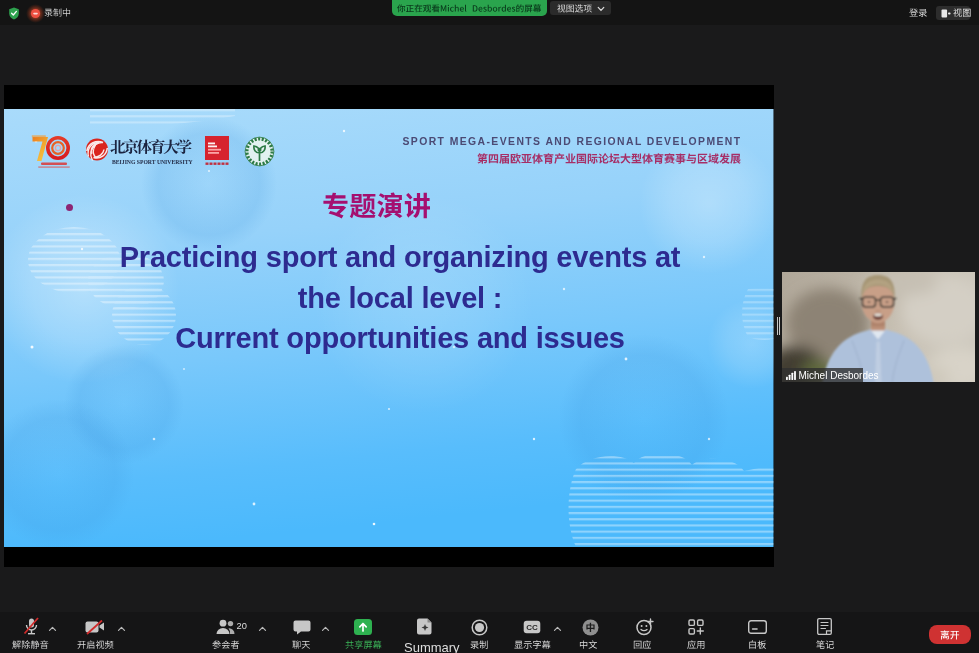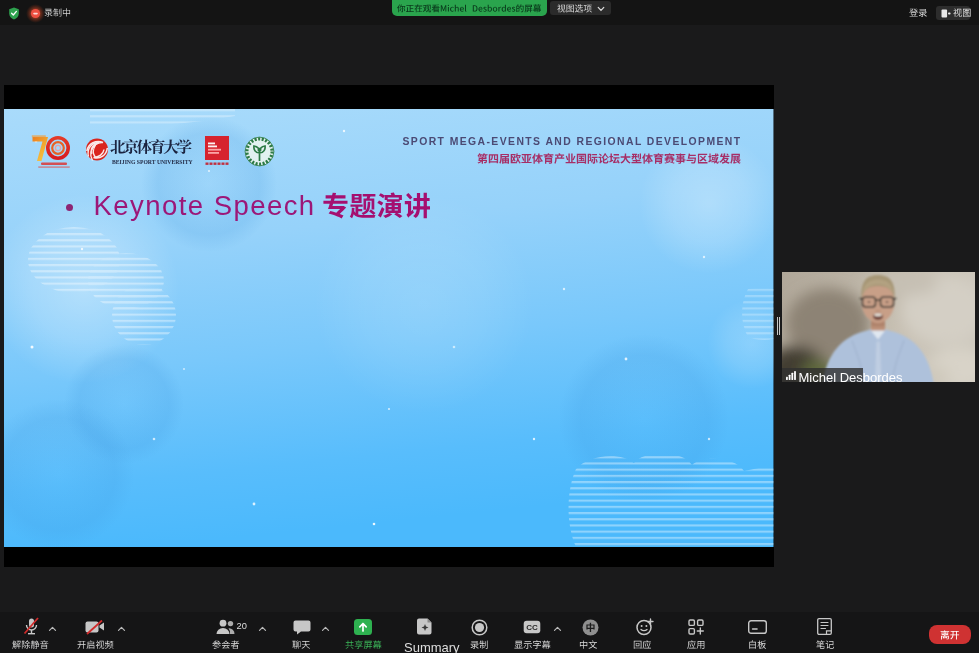--- a/index.html
+++ b/index.html
@@ -164,24 +164,26 @@
 <circle cx="15.5" cy="15.5" r="12.6" fill="none" stroke="#2c7a45" stroke-width="3.2" stroke-dasharray="2.1 1.5"></circle>
 <circle cx="15.5" cy="15.5" r="14.4" fill="none" stroke="#2c7a45" stroke-width="0.8"></circle>
 <path d="M15.5 25 L15.5 14 M15.5 17 C11 17 9.5 13 10 10 C13 10.5 15.5 12 15.5 16 M15.5 17 C20 17 21.5 13 21 10 C18 10.5 15.5 12 15.5 16" stroke="#2c7a45" stroke-width="1.7" fill="none"></path>
 <path d="M15.5 11.5 l2.4 2.4 l-2.4 2.4 l-2.4 -2.4 Z" fill="#2c7a45"></path>
 </svg>
 <div class="abs" style="left:400px;top:135.6px;width:341.5px;text-align:right;font-size:10.4px;font-weight:bold;color:#4b4a74;letter-spacing:1.42px;white-space:nowrap">SPORT MEGA-EVENTS AND REGIONAL DEVELOPMENT</div>
 <div style="position:absolute;left:477.0px;top:152.6px;line-height:0"><svg width="264" height="13" viewBox="0 0 264 13" style="overflow:visible">
         <path transform="translate(0,9.7)" d="M6.6 -9.4C6.3 -8.5 5.8 -7.5 5.1 -6.9C5.4 -6.7 5.9 -6.5 6.2 -6.3H3.5L4.6 -6.7C4.5 -6.9 4.4 -7.2 4.2 -7.5H5.6V-8.5H3.1C3.2 -8.7 3.3 -8.9 3.4 -9.1L2.2 -9.4C1.8 -8.4 1.1 -7.4 0.4 -6.8C0.6 -6.7 1.1 -6.4 1.4 -6.3V-5.2H4.7V-4.6H1.8C1.7 -3.6 1.5 -2.5 1.4 -1.7H3.7C2.9 -1.0 1.7 -0.4 0.5 -0.1C0.8 0.2 1.2 0.6 1.4 0.9C2.6 0.5 3.8 -0.3 4.7 -1.2V1.0H6.0V-1.7H8.7C8.6 -1.1 8.5 -0.8 8.4 -0.7C8.3 -0.6 8.2 -0.6 8.0 -0.6C7.8 -0.6 7.4 -0.6 6.9 -0.7C7.1 -0.4 7.3 0.2 7.3 0.5C7.8 0.5 8.4 0.5 8.7 0.5C9.0 0.5 9.3 0.4 9.5 0.1C9.8 -0.2 9.9 -0.9 10.0 -2.4C10.1 -2.5 10.1 -2.8 10.1 -2.8H6.0V-3.5H9.5V-6.3H8.4L9.6 -6.7C9.5 -7.0 9.3 -7.3 9.1 -7.5H10.6V-8.5H7.7C7.7 -8.7 7.8 -8.9 7.9 -9.1ZM2.9 -3.5H4.7V-2.8H2.8ZM6.0 -5.2H8.2V-4.6H6.0ZM1.6 -6.3C1.9 -6.6 2.2 -7.1 2.6 -7.5H2.9C3.1 -7.1 3.4 -6.6 3.5 -6.3ZM6.3 -6.3C6.6 -6.6 6.9 -7.1 7.2 -7.5H7.6C7.9 -7.1 8.3 -6.6 8.4 -6.3Z M11.8 -8.4V0.6H13.2V-0.1H19.7V0.5H21.1V-8.4ZM13.2 -1.4V-2.9C13.5 -2.6 13.8 -2.2 13.9 -1.9C15.6 -2.8 15.9 -4.5 15.9 -7.1H17.0V-4.2C17.0 -3.1 17.2 -2.6 18.3 -2.6C18.5 -2.6 19.0 -2.6 19.2 -2.6C19.4 -2.6 19.6 -2.6 19.7 -2.6V-1.4ZM13.2 -3.0V-7.1H14.6C14.6 -4.9 14.5 -3.7 13.2 -3.0ZM18.2 -7.1H19.7V-3.7C19.6 -3.7 19.3 -3.7 19.2 -3.7C19.0 -3.7 18.6 -3.7 18.5 -3.7C18.2 -3.7 18.2 -3.8 18.2 -4.2Z M25.1 -4.4V1.0H26.4V0.6H30.7V1.0H32.0V-4.4H29.2V-5.5H31.9V-8.8H23.4V-5.6C23.4 -3.8 23.3 -1.4 22.2 0.3C22.6 0.4 23.2 0.8 23.4 1.0C24.6 -0.8 24.8 -3.6 24.8 -5.5H27.9V-4.4ZM24.8 -7.6H30.6V-6.7H24.8ZM27.9 -1.4V-0.5H26.4V-1.4ZM29.2 -1.4H30.7V-0.5H29.2ZM27.9 -2.5H26.4V-3.3H27.9ZM29.2 -2.5V-3.3H30.7V-2.5Z M36.1 -3.9C35.8 -3.2 35.4 -2.5 35.0 -2.0V-5.7C35.4 -5.1 35.8 -4.5 36.1 -3.9ZM38.6 -8.6H33.7V0.6H38.5V0.4C38.7 0.6 39.0 0.9 39.1 1.1C40.0 0.2 40.6 -0.8 40.9 -1.9C41.3 -0.7 42.0 0.1 42.9 1.0C43.0 0.6 43.4 0.2 43.7 -0.0C42.4 -1.1 41.8 -2.3 41.4 -4.4C41.4 -4.7 41.4 -4.9 41.4 -5.2V-6.1H40.2V-5.2C40.2 -3.9 40.0 -1.8 38.5 -0.2V-0.6H35.0V-1.4C35.2 -1.2 35.5 -1.0 35.6 -0.8C36.1 -1.3 36.5 -2.0 36.8 -2.7C37.1 -2.1 37.3 -1.6 37.5 -1.1L38.6 -1.7C38.4 -2.4 38.0 -3.2 37.5 -4.0C37.8 -4.9 38.2 -5.9 38.4 -6.9L37.3 -7.1C37.1 -6.5 36.9 -5.8 36.7 -5.2C36.3 -5.8 36.0 -6.3 35.6 -6.8L35.0 -6.5V-7.4H38.6ZM39.6 -9.4C39.3 -7.7 38.9 -6.1 38.1 -5.2C38.4 -5.0 39.0 -4.7 39.2 -4.5C39.6 -5.0 39.9 -5.8 40.2 -6.6H42.3C42.2 -5.9 42.0 -5.2 41.8 -4.7L42.8 -4.4C43.2 -5.2 43.5 -6.5 43.8 -7.6L42.9 -7.8L42.7 -7.8H40.5C40.6 -8.2 40.7 -8.7 40.8 -9.2Z M44.7 -5.9C45.2 -4.6 45.8 -2.9 46.1 -1.9L47.3 -2.5C47.1 -3.4 46.4 -5.1 45.9 -6.3ZM44.7 -8.7V-7.4H47.4V-0.8H44.4V0.4H54.6V-0.8H51.5V-2.4L52.7 -2.0C53.2 -3.0 53.7 -4.5 54.2 -5.9L52.8 -6.3C52.6 -5.1 52.0 -3.5 51.5 -2.5V-7.4H54.3V-8.7ZM48.8 -0.8V-7.4H50.1V-0.8Z M57.4 -9.3C56.9 -7.7 56.1 -6.2 55.1 -5.2C55.4 -4.8 55.7 -4.1 55.9 -3.8C56.1 -4.0 56.3 -4.3 56.5 -4.7V1.0H57.8V-6.8C58.1 -7.5 58.4 -8.2 58.7 -8.9ZM58.4 -7.4V-6.1H60.6C60.0 -4.4 59.0 -2.6 57.8 -1.6C58.1 -1.4 58.6 -0.9 58.8 -0.6C59.1 -1.0 59.5 -1.4 59.8 -1.9V-0.9H61.2V0.9H62.5V-0.9H64.0V-1.8C64.3 -1.4 64.6 -1.0 64.9 -0.7C65.1 -1.0 65.6 -1.5 65.9 -1.7C64.8 -2.7 63.8 -4.4 63.2 -6.1H65.6V-7.4H62.5V-9.3H61.2V-7.4ZM61.2 -2.0H59.9C60.4 -2.9 60.9 -3.8 61.2 -4.8ZM62.5 -2.0V-4.9C62.9 -3.9 63.3 -2.9 63.9 -2.0Z M73.7 -3.7V-3.1H69.3V-3.7ZM68.0 -4.7V1.0H69.3V-0.8H73.7V-0.3C73.7 -0.1 73.7 -0.0 73.4 -0.0C73.2 -0.0 72.3 -0.0 71.6 -0.1C71.8 0.2 72.0 0.7 72.0 1.0C73.1 1.0 73.9 1.0 74.4 0.8C74.9 0.7 75.1 0.4 75.1 -0.3V-4.7ZM69.3 -2.2H73.7V-1.7H69.3ZM70.6 -9.1 70.9 -8.4H66.6V-7.2H68.9C68.6 -7.0 68.2 -6.7 68.1 -6.6C67.8 -6.4 67.5 -6.3 67.3 -6.3C67.4 -5.9 67.7 -5.2 67.7 -4.9C68.2 -5.1 68.9 -5.1 74.2 -5.5C74.5 -5.2 74.7 -5.0 74.9 -4.8L76.0 -5.6C75.5 -6.0 74.7 -6.7 74.0 -7.2H76.4V-8.4H72.5C72.3 -8.8 72.1 -9.2 71.9 -9.5ZM72.5 -7.0 73.1 -6.5 69.7 -6.3C70.1 -6.6 70.5 -6.9 70.9 -7.2H72.9Z M81.4 -9.1C81.6 -8.8 81.8 -8.5 81.9 -8.2H78.1V-7.0H80.7L79.7 -6.5C80.0 -6.1 80.3 -5.6 80.5 -5.2H78.2V-3.7C78.2 -2.5 78.1 -1.0 77.3 0.2C77.6 0.3 78.2 0.9 78.4 1.1C79.4 -0.2 79.6 -2.3 79.6 -3.6V-3.9H87.3V-5.2H85.0L85.9 -6.5L84.4 -6.9C84.2 -6.4 83.9 -5.7 83.6 -5.2H81.0L81.8 -5.5C81.6 -5.9 81.3 -6.5 80.9 -7.0H87.1V-8.2H83.5C83.3 -8.6 83.1 -9.0 82.8 -9.4Z M88.7 -6.7C89.2 -5.3 89.8 -3.5 90.0 -2.5L91.3 -2.9C91.1 -4.0 90.4 -5.7 89.9 -7.0ZM97.2 -7.0C96.8 -5.7 96.1 -4.1 95.6 -3.1V-9.2H94.2V-0.8H92.8V-9.2H91.4V-0.8H88.6V0.5H98.5V-0.8H95.6V-2.9L96.6 -2.4C97.2 -3.5 97.9 -5.0 98.4 -6.4Z M101.6 -2.5V-1.4H107.3V-2.5H106.6L107.1 -2.8C107.0 -3.1 106.6 -3.5 106.3 -3.8H106.9V-4.9H105.0V-6.0H107.2V-7.1H101.7V-6.0H103.8V-4.9H102.0V-3.8H103.8V-2.5ZM105.4 -3.5C105.7 -3.2 106.0 -2.8 106.2 -2.5H105.0V-3.8H106.1ZM99.8 -8.9V1.0H101.2V0.4H107.7V1.0H109.1V-8.9ZM101.2 -0.8V-7.7H107.7V-0.8Z M115.1 -8.7V-7.4H120.0V-8.7ZM118.5 -3.5C119.0 -2.3 119.4 -0.9 119.5 0.0L120.7 -0.4C120.6 -1.3 120.1 -2.7 119.6 -3.8ZM115.1 -3.8C114.8 -2.7 114.4 -1.5 113.8 -0.7C114.1 -0.5 114.6 -0.2 114.9 -0.0C115.4 -0.9 116.0 -2.2 116.3 -3.5ZM110.7 -8.9V1.0H112.0V-7.7H113.0C112.8 -7.0 112.6 -6.1 112.3 -5.4C113.0 -4.7 113.1 -3.9 113.1 -3.4C113.1 -3.1 113.1 -2.8 112.9 -2.8C112.9 -2.7 112.8 -2.7 112.6 -2.7C112.5 -2.7 112.3 -2.7 112.1 -2.7C112.3 -2.4 112.4 -1.9 112.4 -1.6C112.7 -1.5 113.0 -1.5 113.2 -1.6C113.5 -1.6 113.7 -1.7 113.9 -1.8C114.3 -2.1 114.4 -2.6 114.4 -3.3C114.4 -3.9 114.3 -4.7 113.6 -5.6C113.9 -6.4 114.3 -7.5 114.6 -8.5L113.6 -9.0L113.4 -8.9ZM114.6 -6.0V-4.8H116.8V-0.5C116.8 -0.4 116.7 -0.4 116.6 -0.4C116.4 -0.4 116.0 -0.4 115.5 -0.4C115.7 0.0 115.9 0.6 115.9 1.0C116.7 1.0 117.2 0.9 117.6 0.7C118.0 0.5 118.1 0.1 118.1 -0.5V-4.8H120.6V-6.0Z M121.9 -8.4C122.6 -7.8 123.5 -7.0 124.0 -6.5L124.8 -7.5C124.4 -8.0 123.4 -8.7 122.7 -9.2ZM129.8 -4.8C129.1 -4.3 128.1 -3.8 127.2 -3.3V-5.2H126.3C127.1 -5.9 127.7 -6.7 128.2 -7.6C129.0 -6.3 130.0 -5.2 131.0 -4.4C131.2 -4.7 131.6 -5.2 131.9 -5.5C130.8 -6.2 129.6 -7.5 128.9 -8.8L129.1 -9.1L127.7 -9.4C127.1 -8.0 126.0 -6.5 124.4 -5.3C124.7 -5.1 125.1 -4.6 125.3 -4.3C125.5 -4.5 125.7 -4.6 125.9 -4.8V-1.0C125.9 0.3 126.3 0.7 127.7 0.7C128.0 0.7 129.4 0.7 129.7 0.7C131.0 0.7 131.4 0.2 131.5 -1.6C131.2 -1.6 130.6 -1.8 130.3 -2.1C130.2 -0.7 130.2 -0.5 129.6 -0.5C129.3 -0.5 128.1 -0.5 127.9 -0.5C127.3 -0.5 127.2 -0.6 127.2 -1.1V-2.0C128.2 -2.4 129.6 -3.1 130.6 -3.7ZM121.4 -6.0V-4.7H122.9V-1.2C122.9 -0.6 122.6 -0.2 122.3 0.0C122.5 0.2 122.9 0.6 123.0 0.9C123.2 0.6 123.6 0.3 125.5 -1.3C125.3 -1.5 125.1 -2.0 125.0 -2.4L124.1 -1.7V-6.0Z M136.6 -8.6V-7.3H142.0V-8.6ZM136.4 0.6C136.8 0.5 137.4 0.4 141.0 -0.1C141.2 0.3 141.3 0.6 141.4 0.9L142.7 0.4C142.4 -0.5 141.6 -2.0 141.1 -3.2L139.9 -2.7L140.5 -1.3L137.9 -1.0C138.5 -1.9 139.1 -3.1 139.5 -4.2H142.5V-5.5H136.2V-4.2H137.9C137.5 -3.0 136.9 -1.8 136.6 -1.5C136.4 -1.1 136.2 -0.8 135.9 -0.7C136.1 -0.4 136.3 0.3 136.4 0.6ZM132.3 -1.6 132.6 -0.2C133.7 -0.7 135.0 -1.3 136.2 -1.9L136.0 -3.0L134.9 -2.6V-5.5H136.1V-6.8H134.9V-9.2H133.5V-6.8H132.4V-5.5H133.5V-2.0C133.1 -1.9 132.6 -1.7 132.3 -1.6Z M147.8 -9.3C147.7 -8.4 147.8 -7.4 147.6 -6.4H143.6V-5.0H147.4C147.0 -3.1 145.9 -1.3 143.4 -0.2C143.8 0.1 144.2 0.6 144.4 0.9C146.7 -0.2 147.9 -1.9 148.5 -3.7C149.4 -1.6 150.7 0.0 152.7 0.9C152.9 0.6 153.3 -0.0 153.6 -0.3C151.6 -1.1 150.2 -2.9 149.5 -5.0H153.4V-6.4H149.1C149.2 -7.4 149.2 -8.4 149.2 -9.3Z M160.7 -8.7V-5.0H161.9V-8.7ZM162.7 -9.2V-4.5C162.7 -4.4 162.7 -4.3 162.5 -4.3C162.4 -4.3 161.8 -4.3 161.3 -4.3C161.5 -4.0 161.7 -3.5 161.7 -3.2C162.5 -3.2 163.1 -3.2 163.5 -3.4C163.9 -3.6 164.0 -3.9 164.0 -4.5V-9.2ZM158.0 -7.8V-6.6H157.1V-7.8ZM155.6 -2.7V-1.5H158.8V-0.6H154.5V0.6H164.5V-0.6H160.2V-1.5H163.4V-2.7H160.2V-3.5H159.2V-5.5H160.3V-6.6H159.2V-7.8H160.0V-9.0H155.0V-7.8H155.9V-6.6H154.6V-5.5H155.7C155.6 -4.9 155.2 -4.4 154.4 -4.0C154.6 -3.8 155.1 -3.3 155.2 -3.1C156.3 -3.7 156.8 -4.6 157.0 -5.5H158.0V-3.4H158.8V-2.7Z M167.4 -9.3C166.9 -7.7 166.1 -6.2 165.1 -5.2C165.4 -4.8 165.7 -4.1 165.9 -3.8C166.1 -4.0 166.3 -4.3 166.5 -4.7V1.0H167.8V-6.8C168.1 -7.5 168.4 -8.2 168.7 -8.9ZM168.4 -7.4V-6.1H170.6C170.0 -4.4 169.0 -2.6 167.8 -1.6C168.1 -1.4 168.6 -0.9 168.8 -0.6C169.1 -1.0 169.5 -1.4 169.8 -1.9V-0.9H171.2V0.9H172.5V-0.9H174.0V-1.8C174.3 -1.4 174.6 -1.0 174.9 -0.7C175.1 -1.0 175.6 -1.5 175.9 -1.7C174.8 -2.7 173.8 -4.4 173.2 -6.1H175.6V-7.4H172.5V-9.3H171.2V-7.4ZM171.2 -2.0H169.9C170.4 -2.9 170.9 -3.8 171.2 -4.8ZM172.5 -2.0V-4.9C172.9 -3.9 173.3 -2.9 173.9 -2.0Z M183.7 -3.7V-3.1H179.3V-3.7ZM178.0 -4.7V1.0H179.3V-0.8H183.7V-0.3C183.7 -0.1 183.7 -0.0 183.4 -0.0C183.2 -0.0 182.3 -0.0 181.6 -0.1C181.8 0.2 182.0 0.7 182.0 1.0C183.1 1.0 183.9 1.0 184.4 0.8C184.9 0.7 185.1 0.4 185.1 -0.3V-4.7ZM179.3 -2.2H183.7V-1.7H179.3ZM180.6 -9.1 180.9 -8.4H176.6V-7.2H178.9C178.6 -7.0 178.2 -6.7 178.1 -6.6C177.8 -6.4 177.5 -6.3 177.3 -6.3C177.4 -5.9 177.7 -5.2 177.7 -4.9C178.2 -5.1 178.9 -5.1 184.2 -5.5C184.5 -5.2 184.7 -5.0 184.9 -4.8L186.0 -5.6C185.5 -6.0 184.7 -6.7 184.0 -7.2H186.4V-8.4H182.5C182.3 -8.8 182.1 -9.2 181.9 -9.5ZM182.5 -7.0 183.1 -6.5 179.7 -6.3C180.1 -6.6 180.5 -6.9 180.9 -7.2H182.9Z M192.0 -2.1C191.6 -0.9 190.9 -0.3 187.5 -0.0C187.7 0.2 187.9 0.7 188.0 0.9C191.7 0.5 192.8 -0.3 193.3 -2.1ZM192.7 -0.5C194.1 -0.1 196.0 0.5 196.9 1.0L197.6 0.1C197.0 -0.2 196.0 -0.5 195.0 -0.8H195.9V-2.5C196.3 -2.3 196.6 -2.2 196.9 -2.1C197.1 -2.4 197.5 -2.8 197.8 -3.1C197.0 -3.3 196.2 -3.6 195.6 -3.9H197.4V-4.9H194.7V-5.3H196.1V-6.0H194.7V-6.4H196.2V-6.8H197.3V-8.7H193.4C193.3 -8.9 193.2 -9.3 193.0 -9.5L191.7 -9.2C191.8 -9.0 191.9 -8.8 191.9 -8.7H187.7V-6.8H188.8V-6.4H190.3V-6.0H189.0V-5.3H190.3V-4.9H187.6V-3.9H189.7C189.0 -3.5 188.1 -3.1 187.3 -2.9C187.5 -2.7 187.9 -2.2 188.0 -1.9C188.5 -2.1 188.9 -2.3 189.3 -2.5V-0.7H190.5V-2.4H194.7V-0.9C194.2 -1.1 193.7 -1.2 193.3 -1.3ZM193.5 -7.5V-7.1H191.5V-7.5H190.3V-7.1H188.9V-7.7H196.1V-7.1H194.7V-7.5ZM191.5 -6.4H193.5V-6.0H191.5ZM191.5 -5.3H193.5V-4.9H191.5ZM191.2 -3.9H194.0C194.2 -3.7 194.4 -3.5 194.7 -3.3H190.6C190.8 -3.5 191.0 -3.7 191.2 -3.9Z M199.4 -1.6V-0.6H202.8V-0.3C202.8 -0.1 202.7 -0.0 202.5 0.0C202.3 0.0 201.7 0.0 201.1 -0.0C201.3 0.3 201.5 0.7 201.6 1.0C202.5 1.0 203.1 1.0 203.5 0.8C204.0 0.6 204.1 0.4 204.1 -0.3V-0.6H206.1V-0.2H207.4V-2.1H208.6V-3.1H207.4V-4.5H204.1V-4.9H207.3V-7.1H204.1V-7.6H208.4V-8.6H204.1V-9.3H202.8V-8.6H198.7V-7.6H202.8V-7.1H199.8V-4.9H202.8V-4.5H199.5V-3.6H202.8V-3.1H198.4V-2.1H202.8V-1.6ZM201.1 -6.3H202.8V-5.8H201.1ZM204.1 -6.3H205.9V-5.8H204.1ZM204.1 -3.6H206.1V-3.1H204.1ZM204.1 -2.1H206.1V-1.6H204.1Z M209.5 -2.9V-1.6H216.4V-2.9ZM211.7 -9.2C211.5 -7.5 211.1 -5.4 210.7 -4.0L211.9 -4.0H212.1H217.6C217.4 -1.9 217.1 -0.8 216.8 -0.5C216.6 -0.4 216.4 -0.4 216.2 -0.4C215.8 -0.4 214.9 -0.4 214.0 -0.5C214.3 -0.1 214.5 0.4 214.5 0.8C215.3 0.9 216.1 0.9 216.6 0.8C217.2 0.8 217.5 0.7 217.9 0.3C218.4 -0.2 218.7 -1.6 219.0 -4.7C219.0 -4.9 219.1 -5.2 219.1 -5.2H212.4L212.7 -6.7H218.8V-8.0H212.9L213.1 -9.0Z M230.2 -8.9H220.9V0.7H230.5V-0.6H222.2V-7.6H230.2ZM222.9 -6.1C223.6 -5.5 224.5 -4.8 225.3 -4.1C224.4 -3.3 223.4 -2.6 222.4 -2.1C222.7 -1.9 223.2 -1.3 223.4 -1.1C224.4 -1.7 225.4 -2.4 226.3 -3.3C227.2 -2.5 228.0 -1.7 228.5 -1.1L229.5 -2.1C228.9 -2.7 228.1 -3.4 227.2 -4.2C227.9 -5.0 228.6 -5.9 229.1 -6.7L227.9 -7.2C227.4 -6.5 226.9 -5.7 226.2 -5.0C225.4 -5.7 224.5 -6.3 223.8 -6.9Z M235.9 -4.9H236.7V-3.5H235.9ZM234.9 -5.9V-2.5H237.8V-5.9ZM231.3 -1.7 231.8 -0.3C232.7 -0.8 233.8 -1.4 234.8 -2.0L234.4 -3.2L233.6 -2.8V-5.5H234.4V-6.7H233.6V-9.2H232.4V-6.7H231.4V-5.5H232.4V-2.2C232.0 -2.0 231.6 -1.8 231.3 -1.7ZM240.2 -5.9C240.1 -5.2 239.9 -4.5 239.6 -3.9C239.5 -4.7 239.5 -5.7 239.4 -6.6H241.5V-7.8H241.1L241.5 -8.3C241.3 -8.6 240.7 -9.0 240.3 -9.3L239.6 -8.7C239.9 -8.4 240.3 -8.1 240.5 -7.8H239.4C239.4 -8.3 239.4 -8.8 239.4 -9.3H238.1L238.1 -7.8H234.6V-6.6H238.2C238.2 -4.9 238.4 -3.3 238.6 -2.0C238.5 -1.8 238.3 -1.6 238.2 -1.4L238.1 -2.3C236.7 -1.9 235.2 -1.6 234.3 -1.4L234.6 -0.2C235.6 -0.5 236.8 -0.8 237.9 -1.1C237.5 -0.6 237.1 -0.3 236.5 0.1C236.8 0.3 237.3 0.7 237.5 0.9C238.1 0.5 238.6 0.0 239.0 -0.5C239.4 0.4 239.8 1.0 240.4 1.0C241.3 1.0 241.6 0.6 241.8 -0.9C241.5 -1.1 241.2 -1.3 240.9 -1.6C240.9 -0.7 240.8 -0.3 240.6 -0.3C240.4 -0.3 240.1 -0.8 239.9 -1.8C240.6 -2.9 241.1 -4.2 241.4 -5.7Z M249.3 -8.7C249.8 -8.2 250.3 -7.5 250.6 -7.1L251.7 -7.8C251.4 -8.2 250.8 -8.9 250.4 -9.3ZM243.5 -5.5C243.6 -5.7 244.0 -5.8 244.6 -5.8H246.1C245.4 -3.6 244.2 -2.0 242.2 -0.9C242.5 -0.7 243.0 -0.2 243.2 0.1C244.5 -0.6 245.5 -1.6 246.3 -2.7C246.6 -2.2 247.0 -1.7 247.5 -1.2C246.6 -0.7 245.7 -0.4 244.6 -0.2C244.9 0.1 245.2 0.6 245.3 1.0C246.5 0.7 247.6 0.3 248.5 -0.3C249.5 0.3 250.6 0.7 251.9 1.0C252.1 0.6 252.5 0.1 252.8 -0.2C251.6 -0.4 250.5 -0.7 249.7 -1.2C250.6 -2.0 251.3 -3.1 251.7 -4.5L250.8 -4.9L250.6 -4.9H247.3C247.4 -5.1 247.5 -5.4 247.6 -5.8H252.4L252.4 -7.0H248.0C248.1 -7.7 248.2 -8.4 248.3 -9.2L246.8 -9.4C246.7 -8.6 246.6 -7.8 246.4 -7.0H244.9C245.2 -7.6 245.5 -8.3 245.7 -8.9L244.3 -9.1C244.1 -8.2 243.7 -7.4 243.5 -7.2C243.4 -6.9 243.2 -6.8 243.0 -6.7C243.2 -6.4 243.4 -5.8 243.5 -5.5ZM248.5 -2.0C248.0 -2.4 247.5 -3.0 247.1 -3.6H249.8C249.5 -3.0 249.1 -2.4 248.5 -2.0Z M256.6 1.1V1.0C256.8 0.9 257.2 0.8 259.6 0.3C259.6 0.0 259.7 -0.5 259.7 -0.8L257.9 -0.5V-2.2H259.0C259.8 -0.6 261.0 0.5 262.9 1.0C263.1 0.6 263.4 0.1 263.7 -0.1C262.9 -0.3 262.3 -0.5 261.7 -0.8C262.2 -1.0 262.7 -1.3 263.1 -1.6L262.4 -2.2H263.5V-3.3H261.5V-4.1H263.0V-5.2H261.5V-5.9H262.9V-8.9H254.4V-5.6C254.4 -3.8 254.3 -1.4 253.2 0.3C253.6 0.5 254.2 0.8 254.4 1.0C255.6 -0.8 255.8 -3.7 255.8 -5.6V-5.9H257.4V-5.2H256.0V-4.1H257.4V-3.3H255.8V-2.2H256.7V-1.0C256.7 -0.5 256.3 -0.2 256.1 -0.0C256.3 0.2 256.5 0.7 256.6 1.1ZM258.6 -4.1H260.2V-3.3H258.6ZM258.6 -5.2V-5.9H260.2V-5.2ZM260.3 -2.2H262.0C261.6 -1.9 261.2 -1.7 260.9 -1.4C260.6 -1.7 260.4 -1.9 260.3 -2.2ZM255.8 -7.8H261.6V-7.0H255.8Z" fill="#a62e66"></path>
       </svg></div>
 <div class="abs" style="left:66px;top:204px;width:7px;height:7px;border-radius:50%;background:#8d2574"></div>
-<div class="abs" style="left:93.5px;top:192.4px;font-size:27.5px;line-height:27.5px;color:#9c1778;letter-spacing:1.45px">Keynote Speech</div>
 <div style="position:absolute;left:322.0px;top:192.4px;line-height:0"><svg width="109" height="31" viewBox="0 0 109 31" style="overflow:visible">
         <path transform="translate(0,23.8)" d="M10.7 -23.1 10.1 -20.5H3.6V-17.4H9.3L8.6 -15.1H1.4V-12.0H7.7C7.2 -10.0 6.6 -8.2 6.0 -6.7L8.6 -6.7H9.5H18.1C16.9 -5.5 15.6 -4.3 14.3 -3.1C12.3 -3.8 10.2 -4.4 8.4 -4.8L6.6 -2.3C11.0 -1.2 16.8 1.0 19.6 2.6L21.5 -0.2C20.5 -0.8 19.2 -1.3 17.7 -1.9C20.0 -4.1 22.3 -6.5 24.2 -8.4L21.7 -9.9L21.2 -9.7H10.4L11.2 -12.0H25.5V-15.1H12.0L12.7 -17.4H23.5V-20.5H13.5L14.1 -22.7Z M32.6 -16.4H36.6V-15.1H32.6ZM32.6 -19.7H36.6V-18.4H32.6ZM29.7 -21.9V-12.9H39.6V-21.9ZM45.7 -14.0C45.5 -7.5 45.2 -4.6 39.6 -2.9C40.1 -2.5 40.8 -1.4 41.0 -0.8C47.4 -2.8 48.1 -6.6 48.3 -14.0ZM47.0 -4.6C48.5 -3.4 50.6 -1.8 51.6 -0.7L53.5 -2.7C52.4 -3.7 50.3 -5.3 48.8 -6.3ZM29.8 -8.1C29.8 -4.4 29.4 -1.1 27.8 0.9C28.5 1.2 29.6 2.0 30.1 2.4C30.8 1.3 31.4 0.0 31.7 -1.5C33.9 1.4 37.2 1.9 42.2 1.9H52.6C52.7 1.1 53.2 -0.2 53.6 -0.8C51.4 -0.7 44.0 -0.7 42.2 -0.7C39.9 -0.7 37.9 -0.8 36.3 -1.2V-4.5H40.2V-6.8H36.3V-9.0H40.7V-11.4H28.5V-9.0H33.5V-2.8C33.0 -3.3 32.6 -4.0 32.2 -4.8C32.3 -5.8 32.4 -6.8 32.5 -7.9ZM41.5 -17.3V-6.0H44.1V-15.0H49.6V-6.2H52.3V-17.3H47.5L48.4 -19.3H53.4V-21.8H40.7V-19.3H45.2C45.0 -18.6 44.8 -17.9 44.6 -17.3Z M55.3 -12.9C56.7 -12.2 58.6 -11.1 59.6 -10.4L61.3 -13.1C60.3 -13.8 58.3 -14.7 57.0 -15.3ZM56.0 -0.2 58.8 1.8C60.1 -0.8 61.4 -3.9 62.5 -6.7L60.0 -8.7C58.7 -5.6 57.1 -2.2 56.0 -0.2ZM56.9 -20.2C58.2 -19.5 60.2 -18.3 61.1 -17.6L62.7 -19.9V-15.8H64.8V-14.0H69.6V-12.7H63.6V-2.8H67.2C65.8 -1.7 63.3 -0.7 61.1 -0.1C61.8 0.4 63.0 1.6 63.5 2.2C65.8 1.4 68.6 -0.1 70.3 -1.6L67.3 -2.8H74.0L72.2 -1.5C74.1 -0.4 76.6 1.2 77.8 2.3L80.5 0.3C79.3 -0.6 77.1 -1.8 75.4 -2.8H78.9V-12.7H72.7V-14.0H77.7V-15.8H79.9V-20.8H72.9C72.7 -21.5 72.3 -22.5 71.9 -23.2L68.6 -22.7C68.9 -22.1 69.1 -21.4 69.3 -20.8H62.7V-20.4C61.7 -21.0 59.9 -22.0 58.6 -22.6ZM65.7 -16.5V-18.2H76.8V-16.5ZM66.5 -6.6H69.6V-5.2H66.5ZM72.7 -6.6H75.9V-5.2H72.7ZM66.5 -10.3H69.6V-8.9H66.5ZM72.7 -10.3H75.9V-8.9H72.7Z M84.1 -20.9C85.5 -19.5 87.2 -17.5 88.1 -16.2L90.4 -18.3C89.5 -19.5 87.7 -21.4 86.3 -22.8ZM82.8 -14.7V-11.5H86.0V-3.7C86.0 -2.4 85.1 -1.4 84.5 -1.0C85.1 -0.3 85.9 1.2 86.2 2.0C86.7 1.3 87.5 0.6 92.0 -3.2C91.6 -3.9 91.1 -5.2 90.9 -6.1L89.1 -4.6V-14.7ZM101.6 -14.7V-9.6H98.1V-10.2V-14.7ZM94.9 -22.9V-17.8H91.5V-14.7H94.9V-10.3V-9.6H91.0V-6.4H94.7C94.3 -3.9 93.3 -1.4 91.2 0.2C91.9 0.7 93.1 1.7 93.7 2.3C96.5 0.2 97.6 -2.9 97.9 -6.4H101.6V2.4H104.9V-6.4H108.0V-9.6H104.9V-14.7H107.6V-17.8H104.9V-23.0H101.6V-17.8H98.1V-22.9Z" fill="#a50f70"></path>
       </svg></div>
+<div class="abs" style="left:0px;top:237px;width:800px;text-align:center;
+font-size:29px;font-weight:bold;color:#2d2b90;line-height:40.5px;letter-spacing:-0.2px">
+Practicing sport and organizing events at<br>the local level :<br>Current opportunities and issues</div>
 <div class="abs" style="left:776.5px;top:317px;width:1.4px;height:18px;background:#c9c9c9"></div>
 <div class="abs" style="left:779px;top:317px;width:1.4px;height:18px;background:#c9c9c9"></div>
 <svg class="abs" style="left:782px;top:271.5px" width="193" height="110" viewBox="0 0 193 110">
 <defs>
 <filter id="b8" x="-40%" y="-40%" width="180%" height="180%">
           <feGaussianBlur stdDeviation="7"></feGaussianBlur>
         </filter>
 <filter id="b1" x="-30%" y="-30%" width="160%" height="160%">
           <feGaussianBlur stdDeviation="1"></feGaussianBlur>
         </filter>
@@ -228,21 +230,21 @@
 </svg>
 <div class="abs" style="left:782px;top:367.5px;width:81px;height:14px;background:rgba(48,48,48,0.8)"></div>
 <svg class="abs" style="left:785.5px;top:370.5px" width="10" height="9" viewBox="0 0 10 9">
 <g fill="#fff">
         <rect x="0" y="5.8" width="1.8" height="3.2" rx="0.4"></rect>
         <rect x="2.7" y="3.8" width="1.8" height="5.2" rx="0.4"></rect>
 <rect x="5.4" y="1.8" width="1.8" height="7.2" rx="0.4"></rect>
         <rect x="8.1" y="0" width="1.8" height="9" rx="0.4"></rect>
       </g>
     </svg>
-<div class="abs" style="left:798.5px;top:370.3px;font-size:13px;color:#fff">Michel Desbordes</div>
+<div class="abs" style="left:798.5px;top:370.3px;font-size:10px;color:#fff">Michel Desbordes</div>
 <svg class="abs" style="left:23px;top:617px" width="17" height="19" viewBox="0 0 17 19">
 <g stroke="#c7c7c7" fill="#c7c7c7">
         <rect x="6" y="1.5" width="5" height="9" rx="2.5" stroke="none"></rect>
 <path d="M3.5 8 a5 5 0 0 0 10 0" fill="none" stroke-width="1.4"></path>
 <line x1="8.5" y1="13" x2="8.5" y2="16" stroke-width="1.4"></line>
         <line x1="5" y1="16.7" x2="12" y2="16.7" stroke-width="1.4"></line>
       </g>
 <line x1="1.5" y1="16.5" x2="15" y2="1" stroke="#d02b2b" stroke-width="1.8"></line>
 </svg>
 <svg class="abs" style="left:48px;top:626px" width="9" height="6" viewBox="0 0 9 6">

